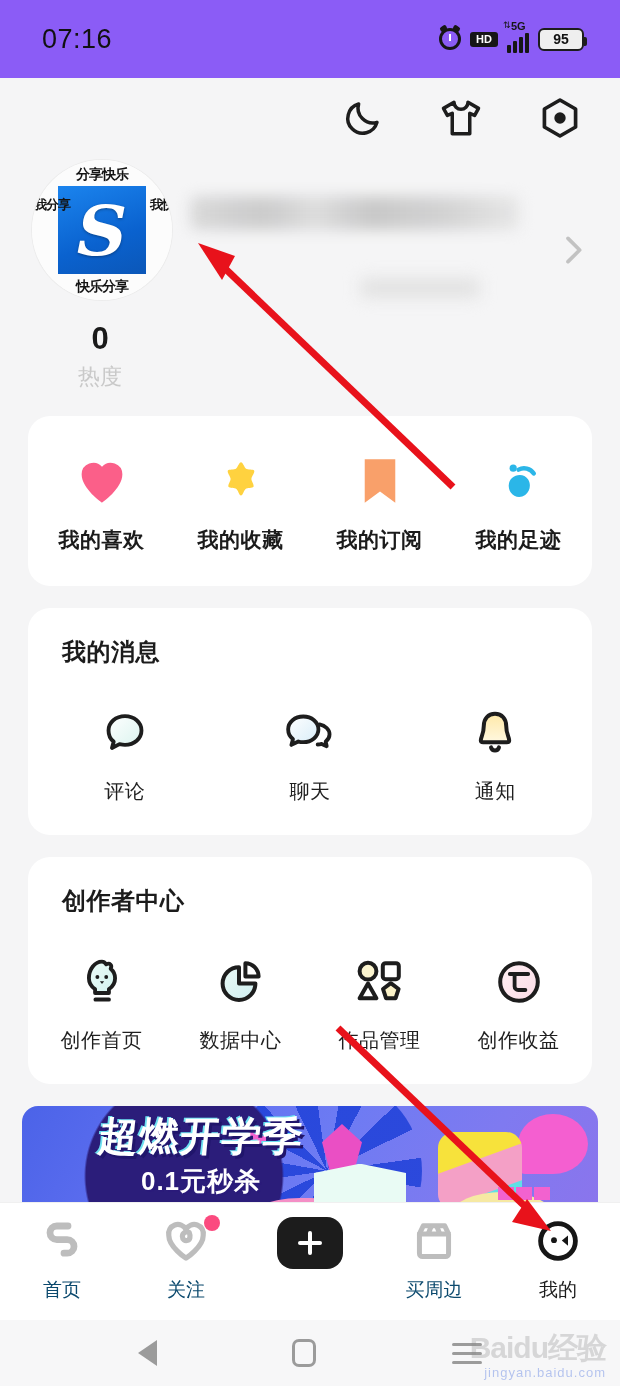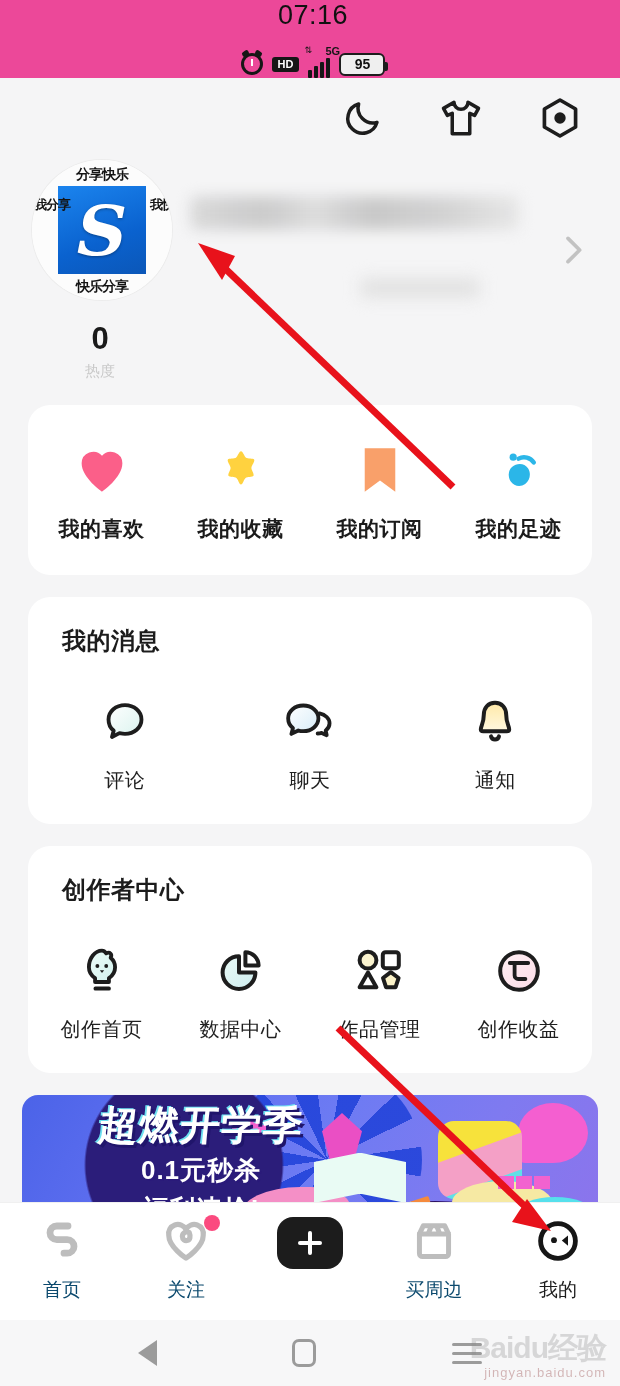--- a/index.html
+++ b/index.html
@@ -8,32 +8,32 @@
     font-family:"Liberation Sans","DejaVu Sans",sans-serif;
     background:#f4f4f5;
     overflow:hidden;
     position:relative;
   }
   .phone{ position:relative; width:620px; height:1386px; background:#f5f5f6; overflow:hidden; }
 
   
   .statusbar{
     height:78px; display:flex; align-items:center; justify-content:space-between;
-    padding:0 36px 0 42px; background:#ec4899;flex-direction:column;
+    padding:0 36px 0 42px; background:#8b5cf6;
   }
   .sb-time{ font-size:27px; font-weight:400; color:#111; letter-spacing:.5px; }
   .sb-right{ display:flex; align-items:center; gap:9px; }
   .ico-alarm{ width:22px;height:22px;border:3px solid #161616;border-radius:50%;position:relative;}
   .ico-alarm:before,.ico-alarm:after{content:"";position:absolute;width:7px;height:5px;background:#161616;top:-5px;border-radius:2px;}
   .ico-alarm:before{left:-2px;transform:rotate(-35deg);}
   .ico-alarm:after{right:-2px;transform:rotate(35deg);}
   .ico-alarm i{position:absolute;width:2px;height:7px;background:#fff;left:7px;top:3px;}
   .ico-hd{ font-size:11px;font-weight:700;color:#fff;background:#161616;border-radius:3px;padding:2px 6px;line-height:1;letter-spacing:0; }
   .sig{ display:flex; align-items:flex-end; gap:2px; position:relative; padding-top:8px;}
-  .sig .lab{ position:absolute;top:-4px;left:17px;font-size:11px;font-weight:700;color:#161616;line-height:1; }
+  .sig .lab{ position:absolute;top:-4px;left:4px;font-size:11px;font-weight:700;color:#161616;line-height:1; }
   .sig .arrows{ position:absolute;top:-3px;left:-4px;font-size:9px;color:#161616;line-height:.8; }
   .sig b{ display:block;width:4px;background:#161616;border-radius:1px; }
   .sig b:nth-child(3){height:8px;} .sig b:nth-child(4){height:12px;}
   .sig b:nth-child(5){height:16px;} .sig b:nth-child(6){height:20px;}
   .batt{ width:46px;height:23px;border:2px solid #1d1d1d;border-radius:6px;display:flex;align-items:center;justify-content:center;position:relative;background:#efefef;}
   .batt:after{content:"";position:absolute;right:-5px;top:7px;width:3px;height:9px;background:#1d1d1d;border-radius:0 2px 2px 0;}
   .batt span{ font-size:14px;font-weight:700;color:#111;line-height:1; }
 
   
   .toprow{ display:flex; justify-content:flex-end; align-items:center; gap:54px; padding:18px 38px 6px 0; }
@@ -66,21 +66,21 @@
   }
   .usub-blur{
     width:120px;height:20px;border-radius:5px;margin-top:48px;margin-left:170px;
     background:#e2e2e2;filter:blur(8px);
   }
   .chev{ position:absolute; right:4px; top:70px; color:#c2c2c2; }
 
   
   .stats{ padding:22px 0 0 66px; }
   .stat-num{ font-size:31px;font-weight:700;color:#1a1a1a;line-height:1.1;text-align:center;width:68px;}
-  .stat-lab{ font-size:15px;color:#c9c9c9;text-align:center;width:68px;margin-top:6px;}
+  .stat-lab{ font-size:22px;color:#c9c9c9;text-align:center;width:68px;margin-top:6px;}
 
   
   .card{ background:#fff;border-radius:22px;margin:0 28px 22px 28px; }
   .card-title{ font-size:24px;font-weight:700;color:#1c1c1c;padding:28px 0 0 30px; letter-spacing:.5px;}
   .grid4{ display:flex; }
   .cell{ flex:1;display:flex;flex-direction:column;align-items:center;justify-content:flex-start; }
   .cell .ic{ height:62px;display:flex;align-items:center;justify-content:center; }
   .cell .tx{ margin-top:14px;font-size:21px;color:#1b1b1b;font-weight:700;letter-spacing:.5px; }
   .cell.light .tx{ font-weight:400;color:#1f1f1f;font-size:20px;}
 
@@ -139,21 +139,21 @@
   .navbar{ position:absolute;left:0;right:0;bottom:0;height:66px;background:#f7f7f8;
     display:flex;align-items:center;justify-content:space-around;padding:0 70px; }
   .nav-back{width:0;height:0;border-top:13px solid transparent;border-bottom:13px solid transparent;border-right:19px solid #9b9b9b;}
   .nav-home{width:24px;height:28px;border:3px solid #9b9b9b;border-radius:7px;}
   .nav-rec{display:flex;flex-direction:column;gap:6px;}
   .nav-rec i{display:block;width:30px;height:3px;background:#9b9b9b;border-radius:2px;}
 
   
   .wm{ position:absolute;right:14px;bottom:6px;opacity:.30;text-align:right;pointer-events:none;}
   .wm-main{ font-size:30px;font-weight:700;color:#8d8d8d;letter-spacing:-1px;line-height:1;}
-  .wm-sub{ font-size:13px;color:#7f1d1d;margin-top:2px;letter-spacing:1px;}
+  .wm-sub{ font-size:13px;color:#1d4ed8;margin-top:2px;letter-spacing:1px;}
 
   
   .arrows{ position:absolute;inset:0;pointer-events:none;z-index:50; }
 </style>
 </head>
 <body>
 
 <div class="phone">
 
   <div class="statusbar">

